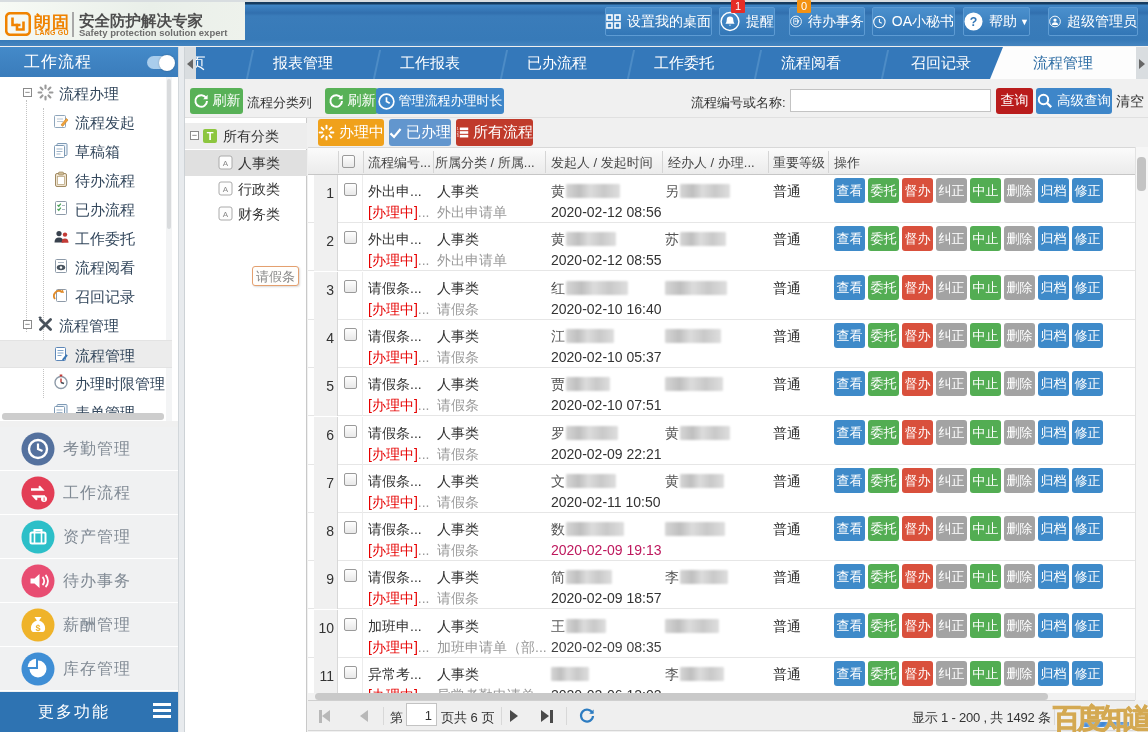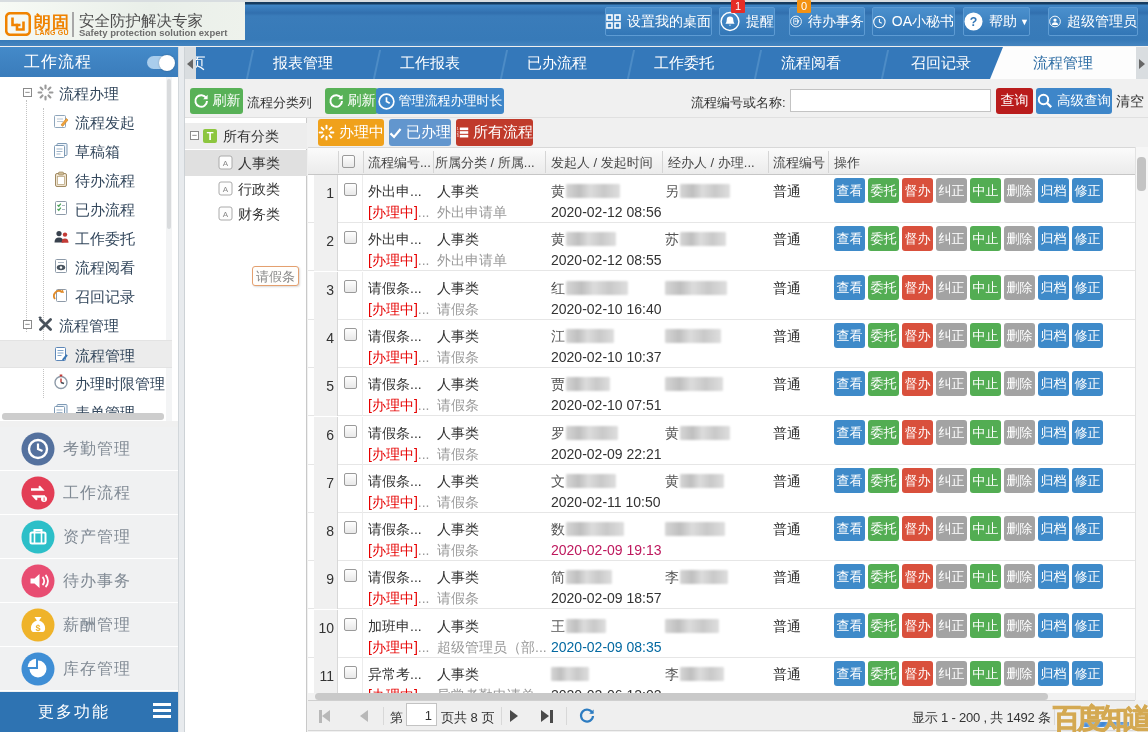--- a/index.html
+++ b/index.html
@@ -3,21 +3,21 @@
 *{margin:0;padding:0;box-sizing:border-box}
 html,body{width:1148px;height:732px;overflow:hidden}
 body{position:relative;font-family:"Liberation Sans",sans-serif;background:#f0f0f0;font-size:14px}
 
 #hdr{position:absolute;left:0;top:0;width:1148px;height:46px;background:linear-gradient(#d8dde0 0,#d8dde0 2px,#163c60 2px,#163c60 4px,#3f86c6 5px,#316fae 13px,#3a7cba 16px,#377ab8 40px,#4585c0 46px)}
 #logo{position:absolute;left:0;top:2px;width:245px;height:38px;background:linear-gradient(100deg,#f7faf5,#e9efe9 60%,#eef2ec)}
 #lgico{position:absolute;left:5px;top:10px}
 #lgcn{position:absolute;left:34px;top:9px;font-size:17px;font-weight:bold;color:#ef8200;letter-spacing:1px}
 #lgen{position:absolute;left:35px;top:27px;font-size:7px;font-weight:bold;color:#ef8200;letter-spacing:.2px}
 #lgsep{position:absolute;left:72px;top:10px;width:2px;height:25px;background:#a8a8a8}
-#lgt1{position:absolute;left:79px;top:9px;font-size:15.5px;font-weight:normal;color:#4d4d4d}
+#lgt1{position:absolute;left:79px;top:9px;font-size:15.5px;font-weight:bold;color:#4d4d4d}
 #lgt2{position:absolute;left:79px;top:25px;font-size:9.5px;font-weight:bold;color:#6d6d6d}
 .hbtn{position:absolute;top:7px;height:29px;background:linear-gradient(#4b90cd,#3276b6);border:1px solid #5d9bd3;border-radius:2px;color:#fff;display:flex;align-items:center;justify-content:center;gap:6px;font-size:14px;white-space:nowrap}
 .badge{position:absolute;top:0;font-size:11px;color:#fff;padding:0 4px;line-height:13px;border-radius:1px;z-index:5}
 
 #sidehd{position:absolute;left:0;top:47px;width:178px;height:30px;background:linear-gradient(#448ac9,#3a7cbb);color:#fff;font-size:16px;line-height:30px}
 #sidehd span{margin-left:24px;letter-spacing:1px}
 #toggle{position:absolute;left:147px;top:9px;width:27px;height:13px;background:#a9cdec;border-radius:7px}
 #toggle i{position:absolute;right:-1px;top:-1.5px;width:16px;height:16px;background:#fff;border-radius:50%;box-shadow:0 0 2px rgba(0,0,0,.3)}
 #tree{position:absolute;left:0;top:77px;width:178px;height:344px;background:#fff;overflow:hidden}
 .ti{position:absolute;left:0;width:172px;height:28px}
@@ -427,21 +427,21 @@
       <text x="1" y="4.5" font-size="4.5" fill="#fff">1</text>
       <text x="1" y="9.5" font-size="4.5" fill="#fff">2</text>
       <text x="1" y="14" font-size="4.5" fill="#fff">3</text>
     </svg>所有流程</div>
 <div id="thead">
 <span class="th" style="left:34px"><span class="cb" style="position:static;display:inline-block;vertical-align:-2px"></span></span>
 <span class="th" style="left:60px">流程编号...</span>
 <span class="th" style="left:127px">所属分类 / 所属...</span>
 <span class="th" style="left:243px">发起人 / 发起时间</span>
 <span class="th" style="left:360px">经办人 / 办理...</span>
-<span class="th" style="left:465px">流程编号</span>
+<span class="th" style="left:465px">重要等级</span>
 <span class="th" style="left:526px">操作</span>
 <span class="cline" style="left:30px"></span>
 <span class="cline" style="left:55px"></span>
 <span class="cline" style="left:125px"></span>
 <span class="cline" style="left:237px"></span>
 <span class="cline" style="left:354px"></span>
 <span class="cline" style="left:460px"></span>
 <span class="cline" style="left:520px"></span>
 </div>
 <div id="tbody">
@@ -549,21 +549,21 @@
 <div class="rc" style="left:60px;width:62px">
         <div class="l1">请假条...</div>
         <div class="l2"><span class="red">[办理中]</span><span class="gdot">...</span></div>
       </div>
 <div class="rc" style="left:129px;width:108px">
         <div class="l1">人事类</div>
         <div class="l2">请假条</div>
       </div>
 <div class="rc" style="left:243px;width:112px">
         <div class="l1"><span class="c1">江</span><span class="blur" style="width:48px"></span></div>
-        <div class="l2" style="color:#333">2020-02-10 10:37</div>
+        <div class="l2" style="color:#333">2020-02-10 05:37</div>
       </div>
 <div class="rc" style="left:357px;width:102px">
         <div class="l1"><span class="blur" style="width:56px"></span></div>
       </div>
 <div class="rc" style="left:465px;width:52px">
         <div class="l1">普通</div>
       </div>
 <span class="ab" style="left:526px;background:#3e8ac9">查看</span>
       <span class="ab" style="left:560px;background:#53ad53">委托</span>
       <span class="ab" style="left:594px;background:#d9503c">督办</span>
@@ -737,25 +737,25 @@
 <div class="cnum">10</div>
       <div class="ccb">
         <span class="cb"></span>
       </div>
 <div class="rc" style="left:60px;width:62px">
         <div class="l1">加班申...</div>
         <div class="l2"><span class="red">[办理中]</span><span class="gdot">...</span></div>
       </div>
 <div class="rc" style="left:129px;width:108px">
         <div class="l1">人事类</div>
-        <div class="l2">超级管理员（部...</div>
+        <div class="l2">加班申请单（部...</div>
       </div>
 <div class="rc" style="left:243px;width:112px">
         <div class="l1"><span class="c1">王</span><span class="blur" style="width:40px"></span></div>
-        <div class="l2" style="color:#0369a1">2020-02-09 08:35</div>
+        <div class="l2" style="color:#404040">2020-02-09 08:35</div>
       </div>
 <div class="rc" style="left:357px;width:102px">
         <div class="l1"><span class="blur" style="width:54px"></span></div>
       </div>
 <div class="rc" style="left:465px;width:52px">
         <div class="l1">普通</div>
       </div>
 <span class="ab" style="left:526px;background:#3e8ac9">查看</span>
       <span class="ab" style="left:560px;background:#53ad53">委托</span>
       <span class="ab" style="left:594px;background:#d9503c">督办</span>
@@ -801,21 +801,21 @@
 <div id="vscroll"></div>
 <div id="vthumb"></div>
 <div id="hscroll2"></div>
 <div id="hthumb"></div>
 <div id="pager">
 <span class="tri" style="left:14px;top:9px;border-width:6.5px 8px 6.5px 0;border-color:transparent #b8b8b8 transparent transparent"></span>
 <span style="position:absolute;left:11px;top:9px;width:3px;height:13px;background:#b8b8b8"></span>
 <span class="tri" style="left:52px;top:9px;border-width:6.5px 8px 6.5px 0;border-color:transparent #b8b8b8 transparent transparent"></span>
 <span class="psep" style="left:75px"></span>
 <span class="pt" style="left:82px">第</span>
-<span class="pt" style="left:133px">页共 8 页</span>
+<span class="pt" style="left:133px">页共 6 页</span>
 <span class="psep" style="left:193px"></span>
 <span class="tri" style="left:202px;top:9px;border-width:6.5px 0 6.5px 8px;border-color:transparent transparent transparent #4a4a4a"></span>
 <span class="tri" style="left:233px;top:9px;border-width:6.5px 0 6.5px 8px;border-color:transparent transparent transparent #4a4a4a"></span>
 <span style="position:absolute;left:242px;top:9px;width:3px;height:13px;background:#4a4a4a"></span>
 <span class="psep" style="left:258px"></span>
 <span style="position:absolute;left:270px;top:6px"><svg width="18" height="18" viewBox="0 0 18 18">
         <path d="M14.5 6.2A6 6 0 1 0 15 9" fill="none" stroke="#2d7cc1" stroke-width="2.2"></path>
         <path d="M15.6 2.4 v4.4 h-4.4 z" fill="#2d7cc1"></path>
       </svg></span>
 <span class="pt" style="left:604px;font-size:13px;letter-spacing:-.2px">显示 1 - 200 , 共 1492 条</span>

